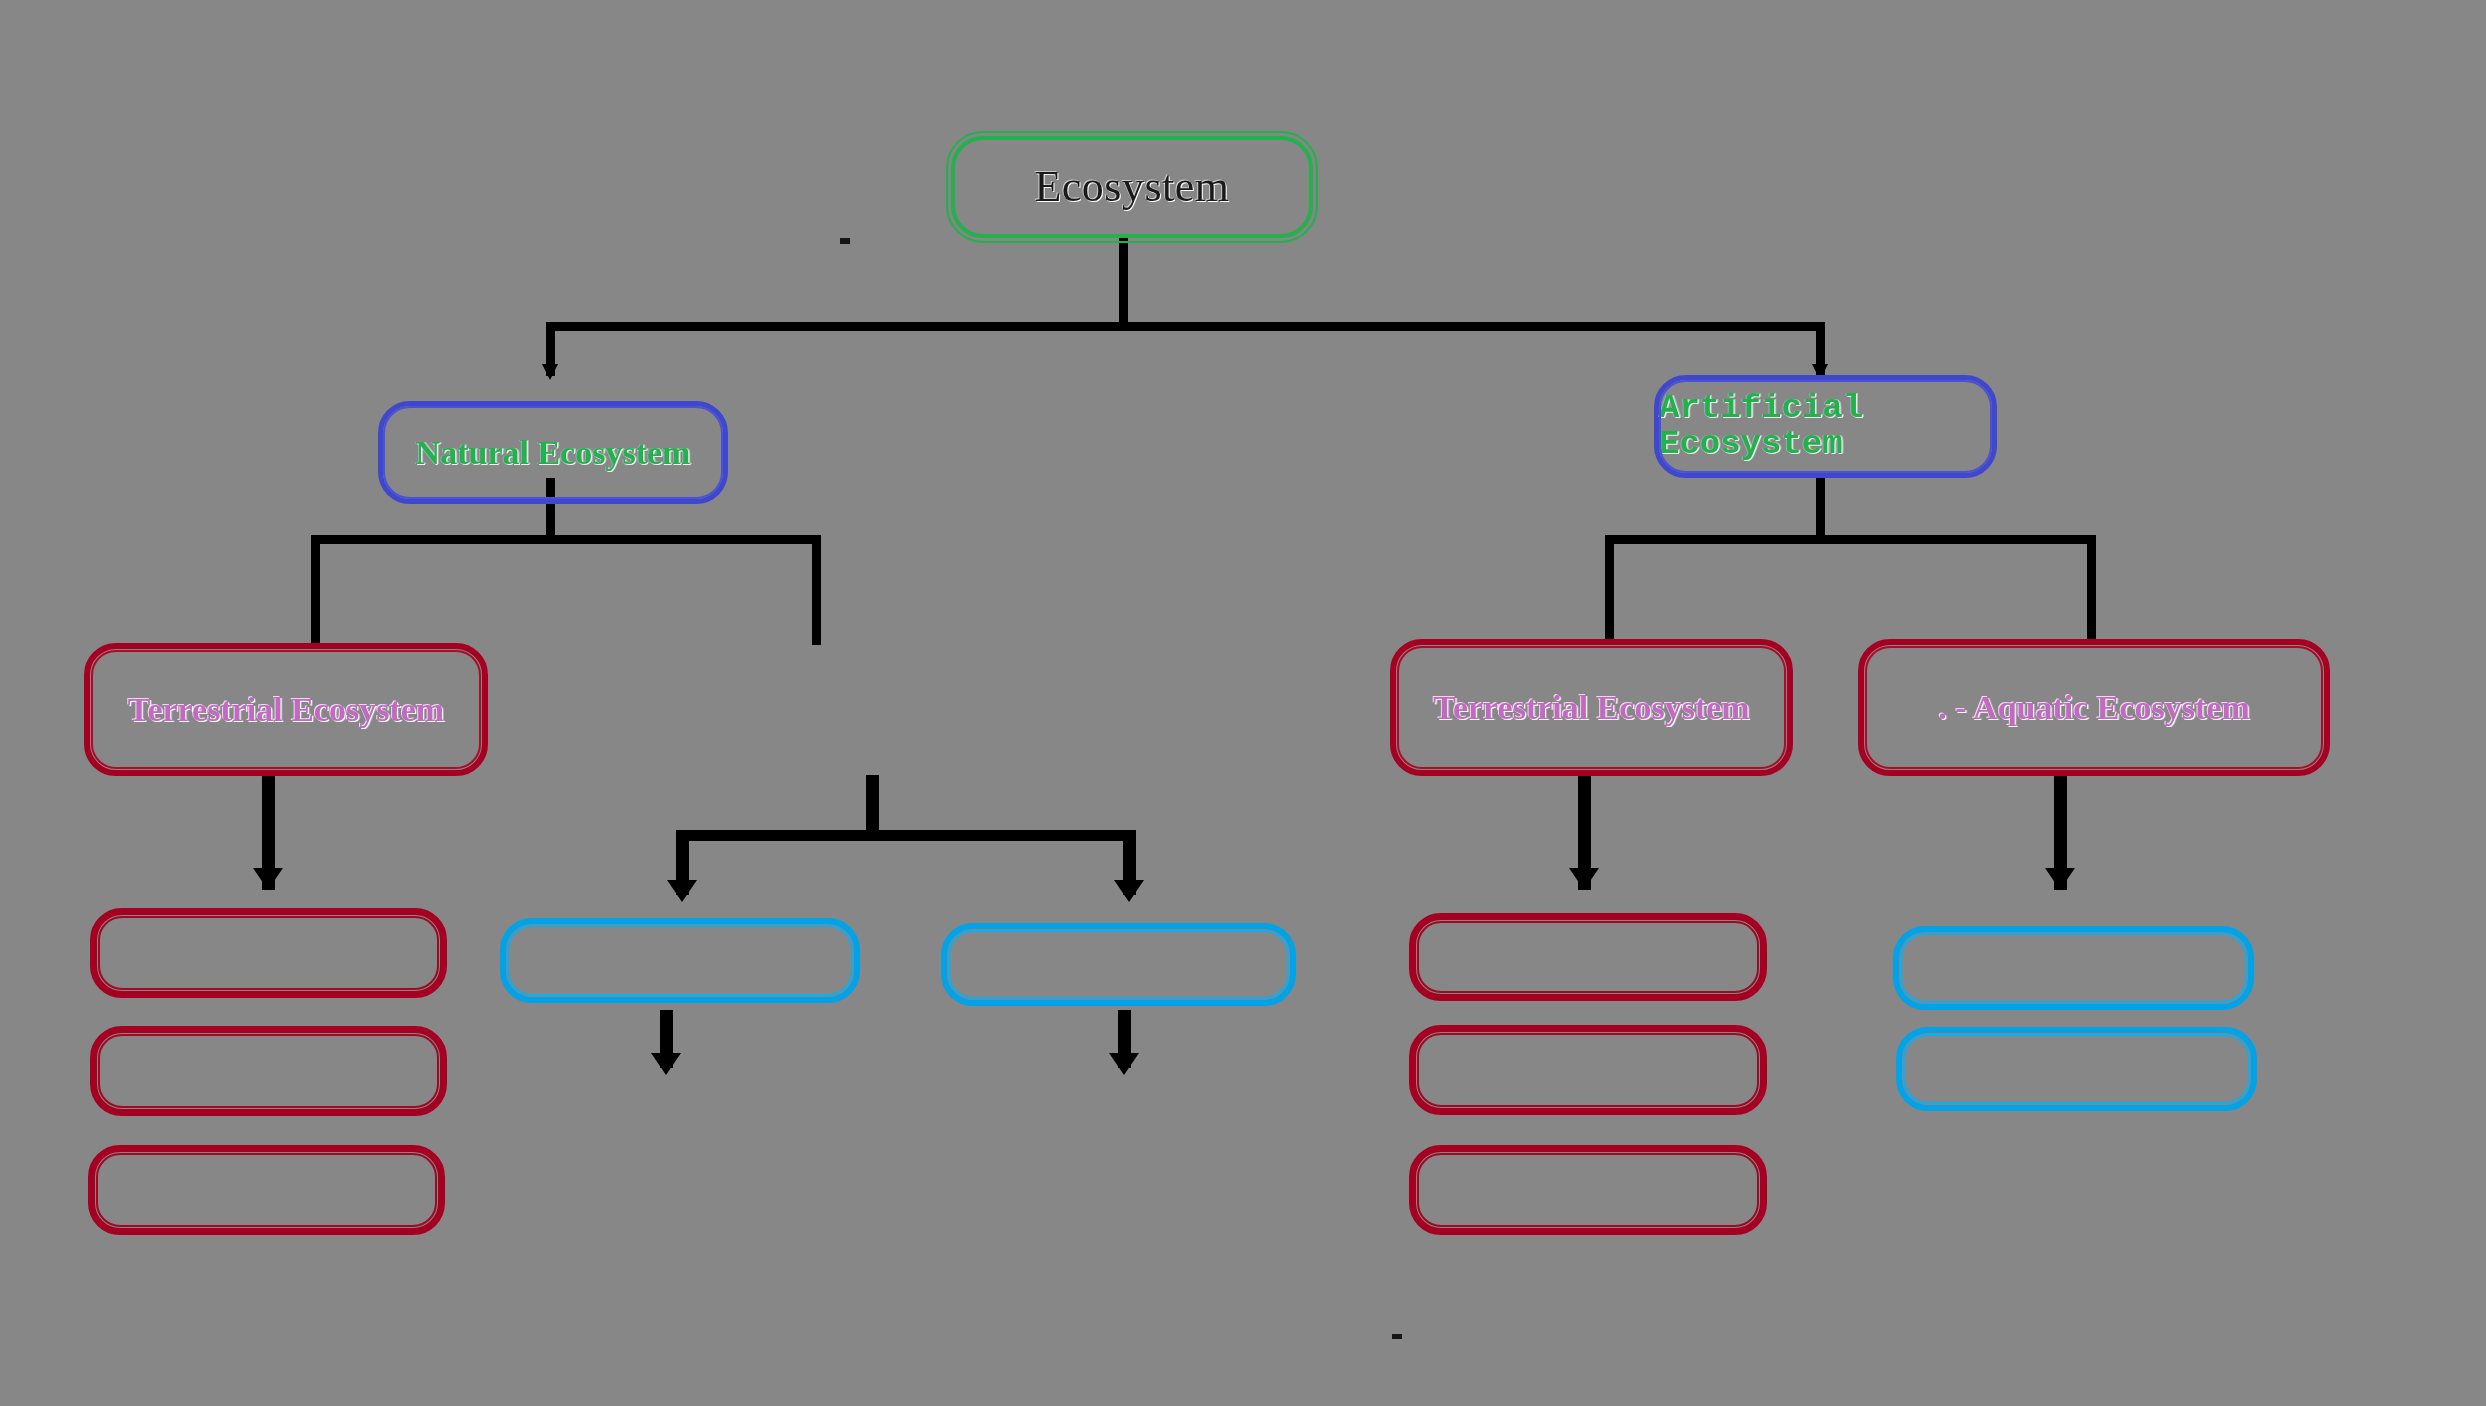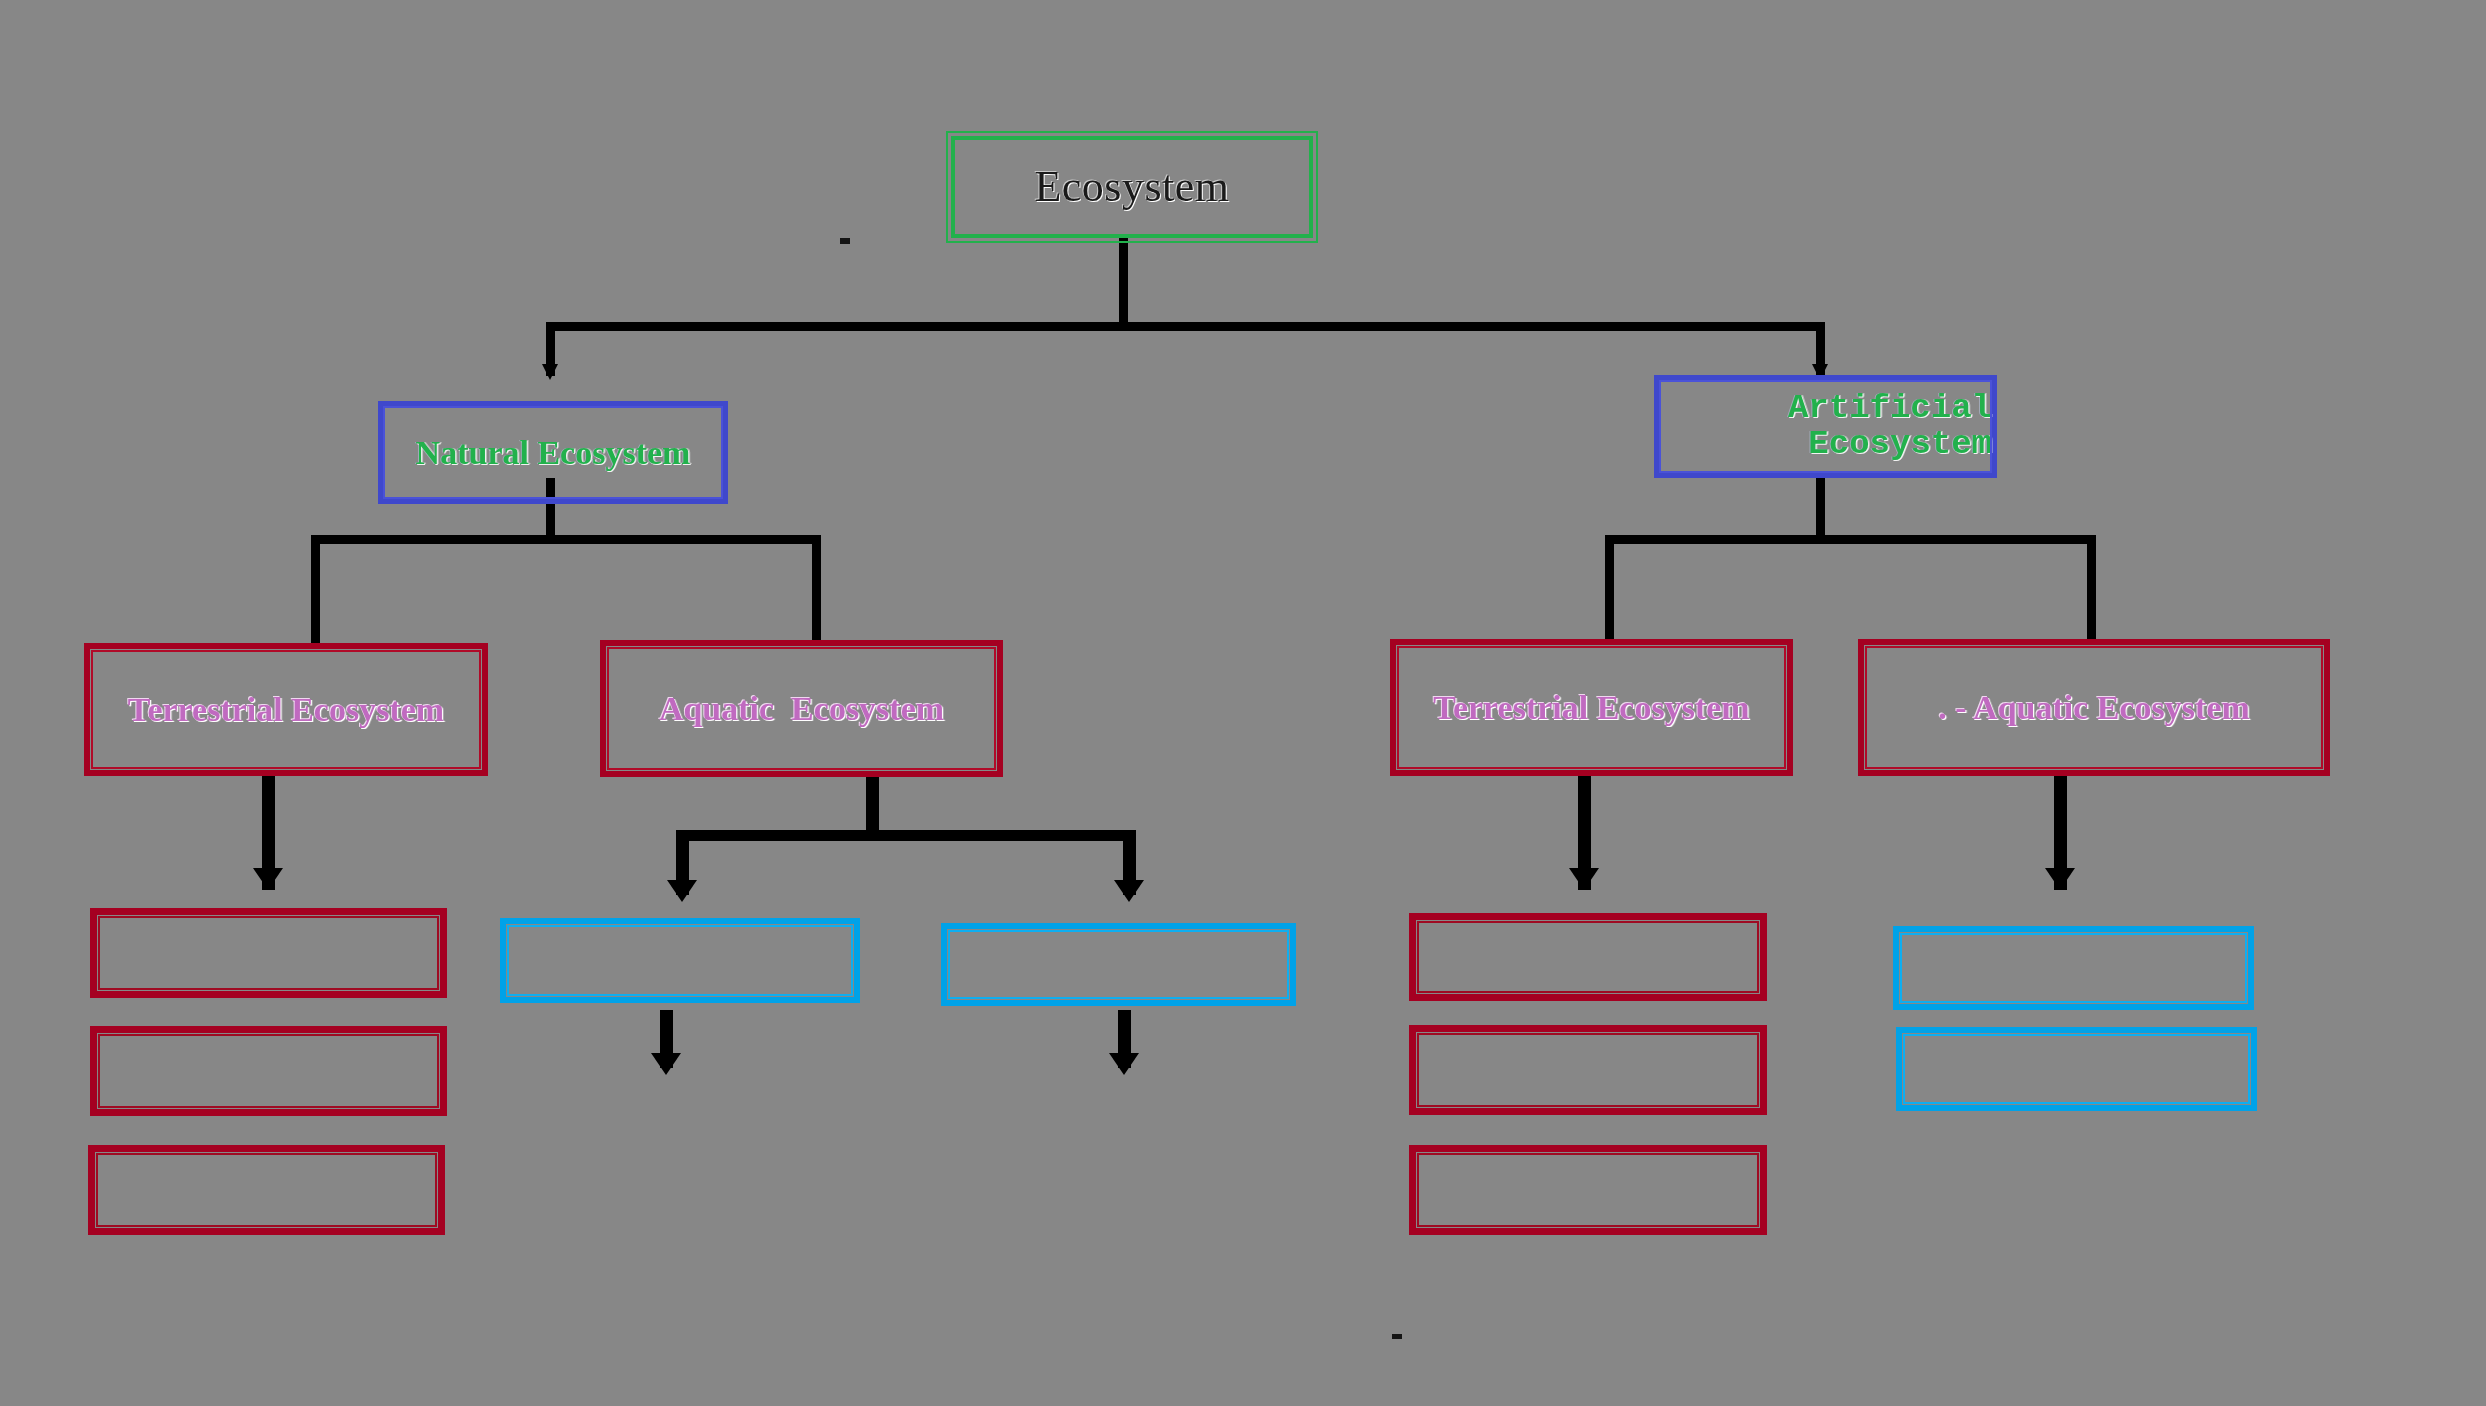--- a/index.html
+++ b/index.html
@@ -15,22 +15,23 @@
     overflow: hidden;
     font-family: "Liberation Serif", "DejaVu Serif", serif;
   }
   .node {
     position: absolute;
     box-sizing: border-box;
     display: flex;
     align-items: center;
     justify-content: center;
     background: transparent;
-    text-align: right;
+    text-align: left;
     line-height: 1.05;
+    border-radius: 32px;
   }
   
   .node-root {
     border: 4px solid #22b14c;
     outline: 2px solid #22b14c;
     outline-offset: 3px;
   }
   .node-root .label {
     color: #1a1a1a;
     font-size: 44px;
@@ -152,23 +153,20 @@
   </div>
 
   <div class="node node-blue" style="left:1654px; top:375px; width:343px; height:103px;font-family:Liberation Mono, monospace;">
     <span class="label">Artificial Ecosystem</span>
   </div>
 
   <div class="node node-red" style="left:84px; top:643px; width:404px; height:133px;">
     <span class="label">Terrestrial Ecosystem</span>
   </div>
 
-  <div class="node node-red" style="left:600px; top:640px; width:403px; height:137px;">
-    <span class="label">Aquatic  Ecosystem</span>
-  </div>
 
   <div class="node node-red" style="left:1390px; top:639px; width:403px; height:137px;">
     <span class="label">Terrestrial Ecosystem</span>
   </div>
 
   <div class="node node-red" style="left:1858px; top:639px; width:472px; height:137px;">
     <span class="label">. - Aquatic Ecosystem</span>
   </div>
 
   <div class="node node-red-empty" style="left:90px; top:908px; width:357px; height:90px;">

